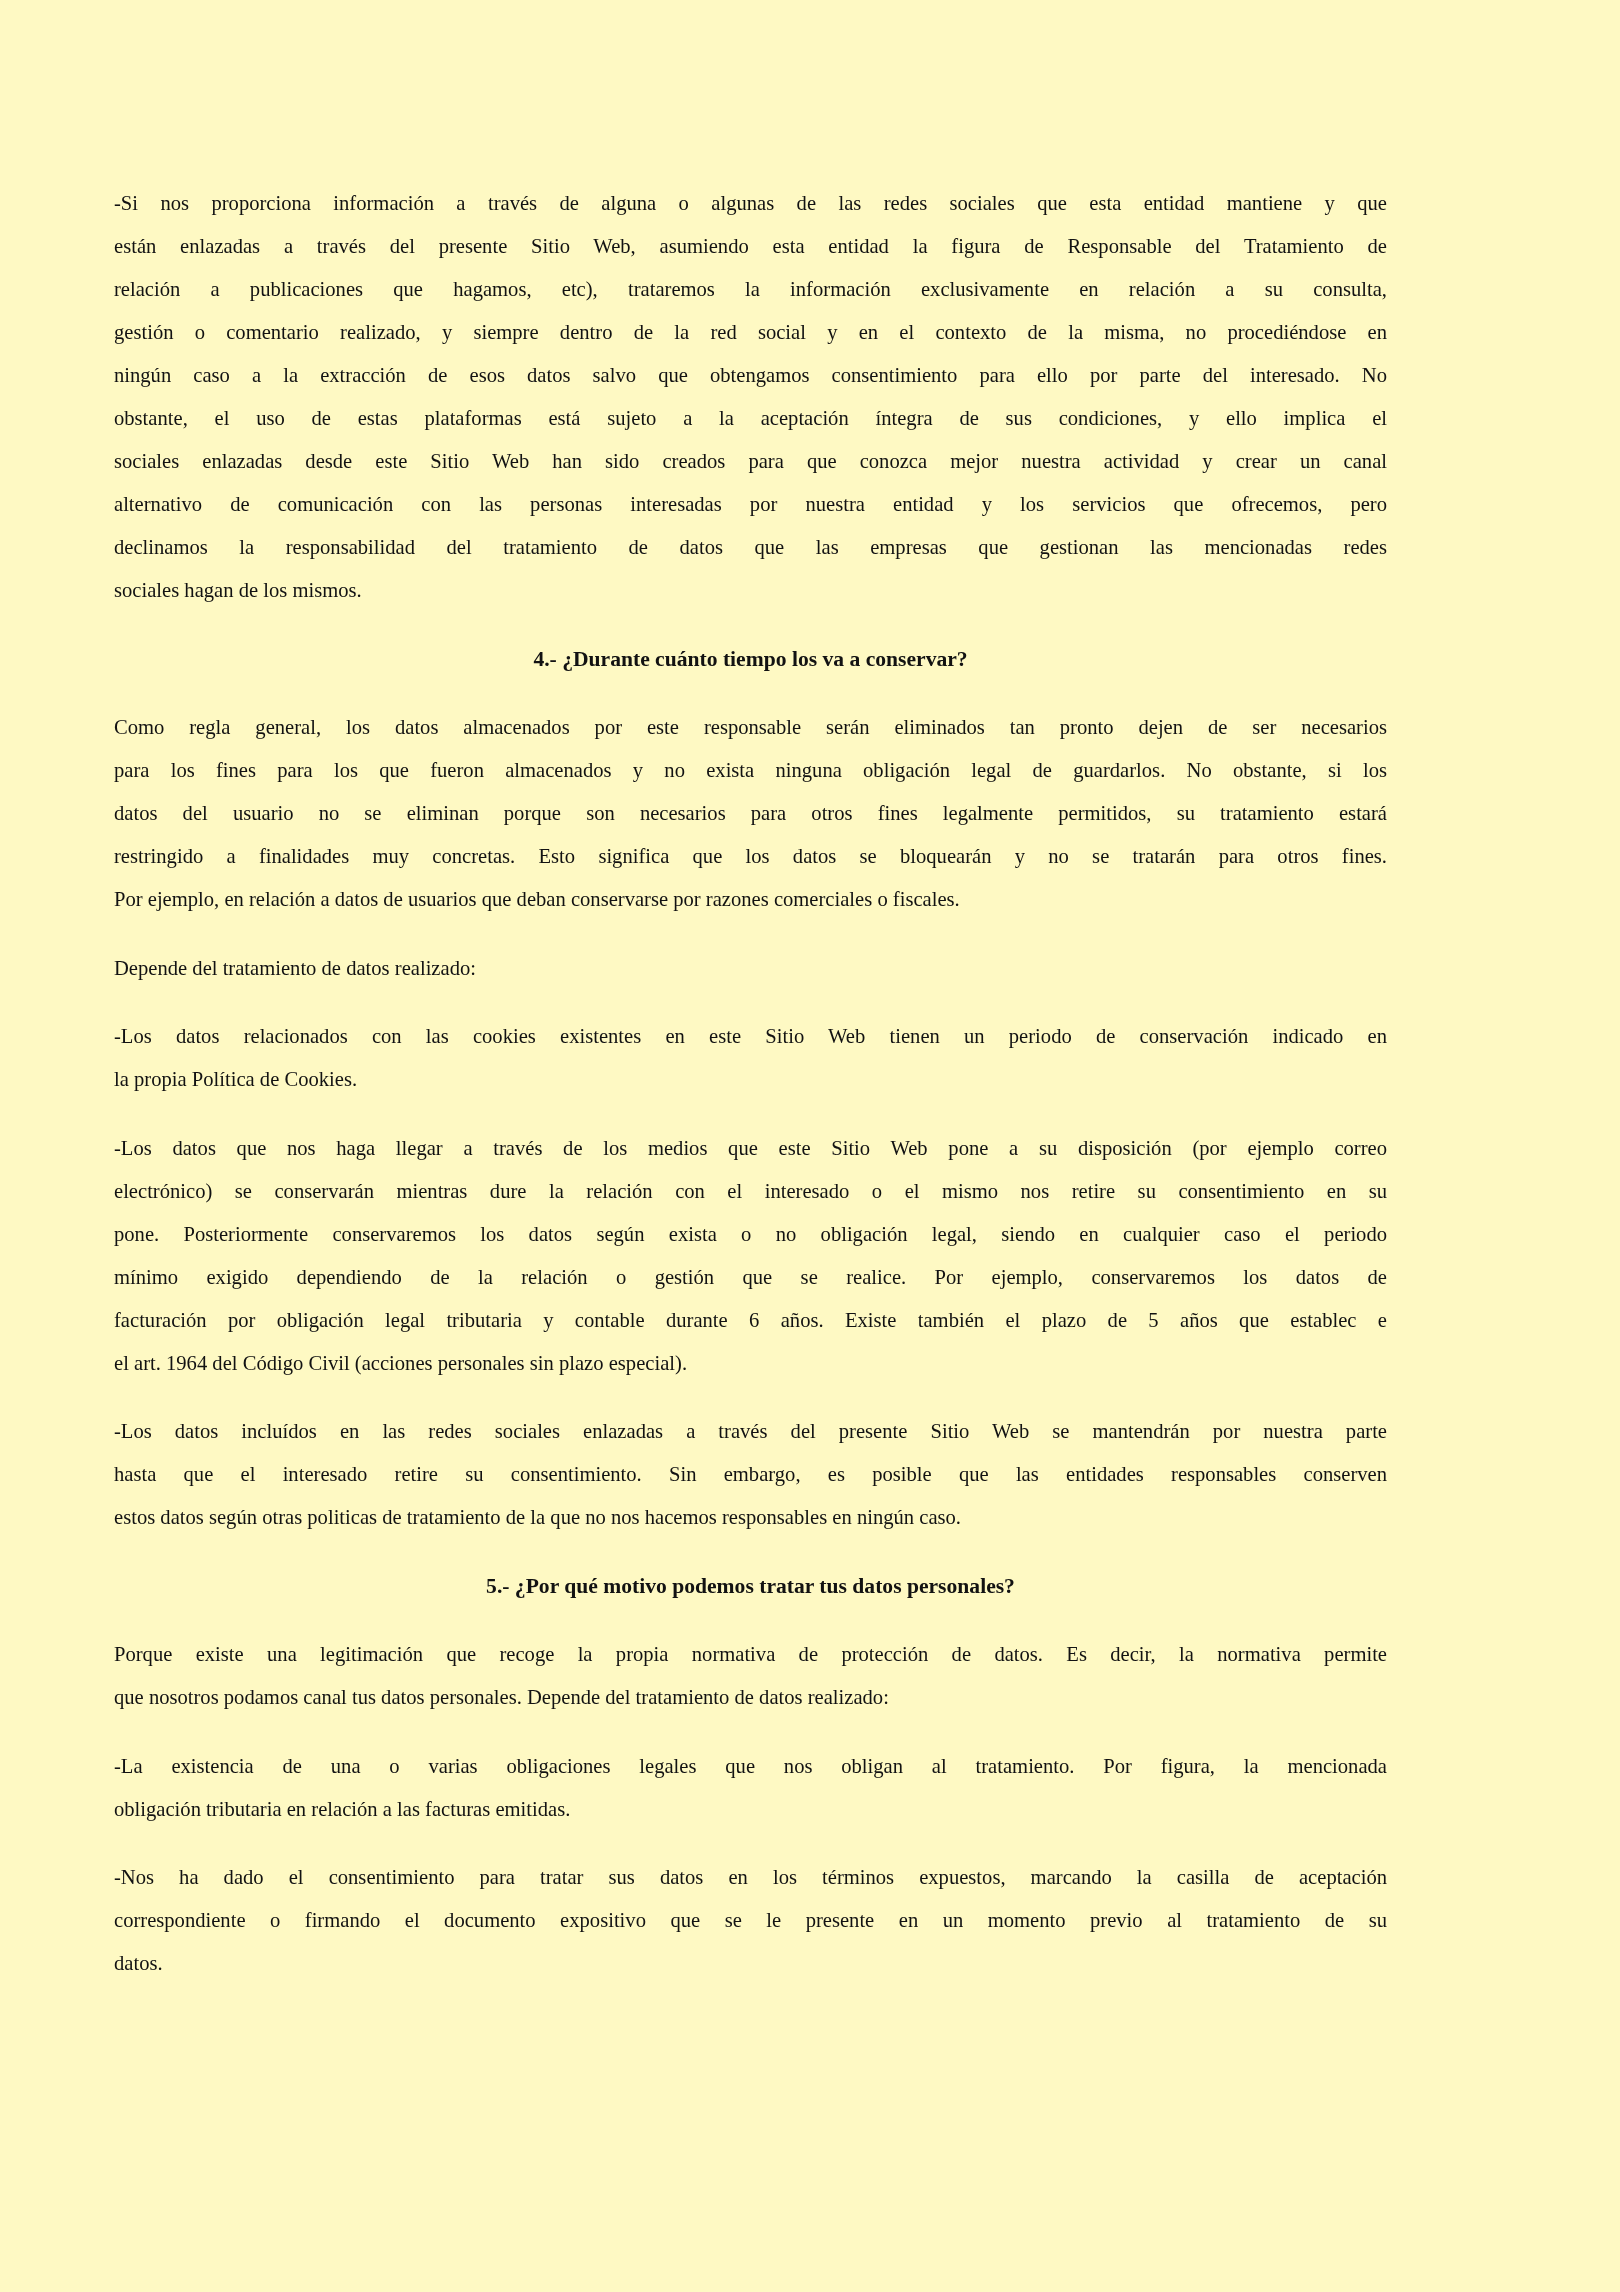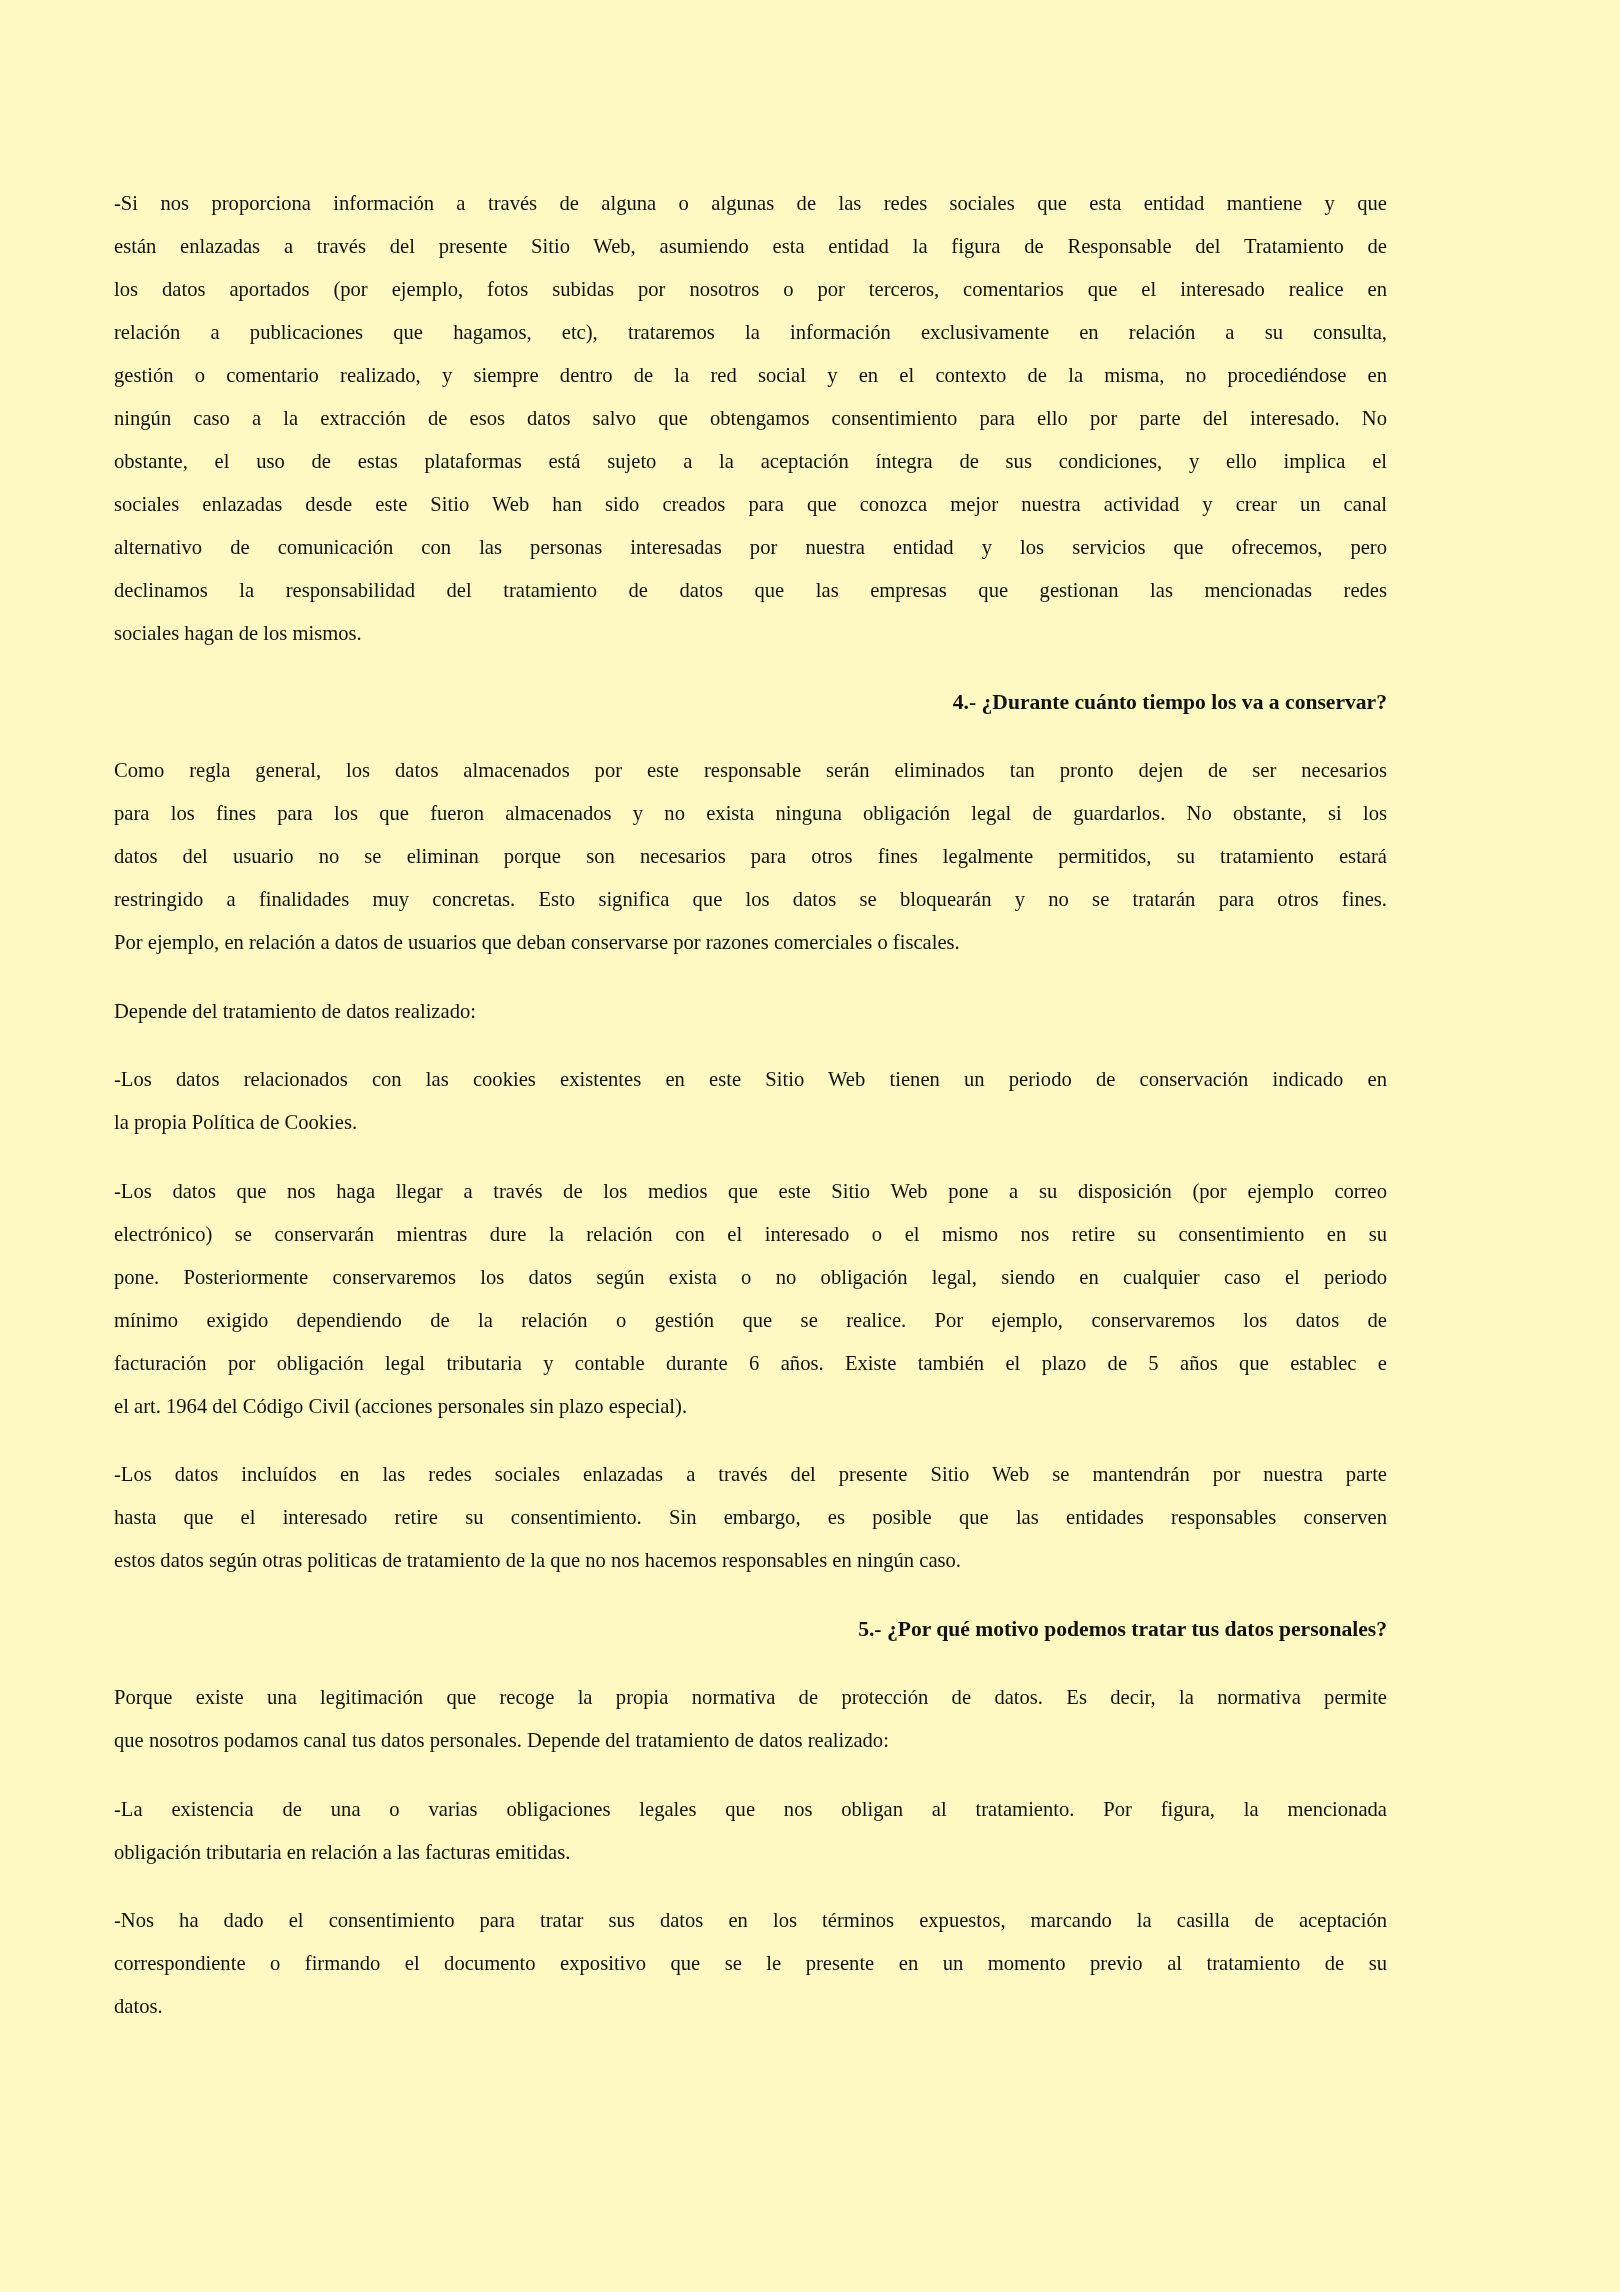--- a/index.html
+++ b/index.html
@@ -22,21 +22,21 @@
   .doc-body {
     width: 100%;
   }
   .block {
     margin: 0 0 25.5px 0;
   }
   .heading {
     font-weight: bold;
     font-size: 21.6px;
     line-height: 43px;
-    text-align: right;
+    text-align: center;
   }
   .paragraph {
     font-size: 20.6px;
   }
   .line {
     line-height: 43px;
     height: 43px;
     text-align: justify;
     text-align-last: justify;
     white-space: normal;
@@ -47,21 +47,20 @@
   }
 </style>
 </head>
 <body>
 
 <div class="page">
   <div class="doc-body">
       <div class="block paragraph">
         <div class="line">-Si nos proporciona información a través de alguna o algunas de las redes sociales que esta entidad mantiene y que</div>
         <div class="line">están enlazadas a través del presente Sitio Web, asumiendo esta entidad la figura de Responsable del Tratamiento de</div>
-        <div class="line">los datos aportados (por ejemplo, fotos subidas por nosotros o por terceros, comentarios que el interesado realice en</div>
         <div class="line">relación a publicaciones que hagamos, etc), trataremos la información exclusivamente en relación a su consulta,</div>
         <div class="line">gestión o comentario realizado, y siempre dentro de la red social y en el contexto de la misma, no procediéndose en</div>
         <div class="line">ningún caso a la extracción de esos datos salvo que obtengamos consentimiento para ello por parte del interesado. No</div>
         <div class="line">obstante, el uso de estas plataformas está sujeto a la aceptación íntegra de sus condiciones, y ello implica el</div>
         <div class="line">sociales enlazadas desde este Sitio Web han sido creados para que conozca mejor nuestra actividad y crear un canal</div>
         <div class="line">alternativo de comunicación con las personas interesadas por nuestra entidad y los servicios que ofrecemos, pero</div>
         <div class="line">declinamos la responsabilidad del tratamiento de datos que las empresas que gestionan las mencionadas redes</div>
         <div class="line last">sociales hagan de los mismos.</div>
       </div>
       <div class="block heading">4.- ¿Durante cuánto tiempo los va a conservar?</div>

